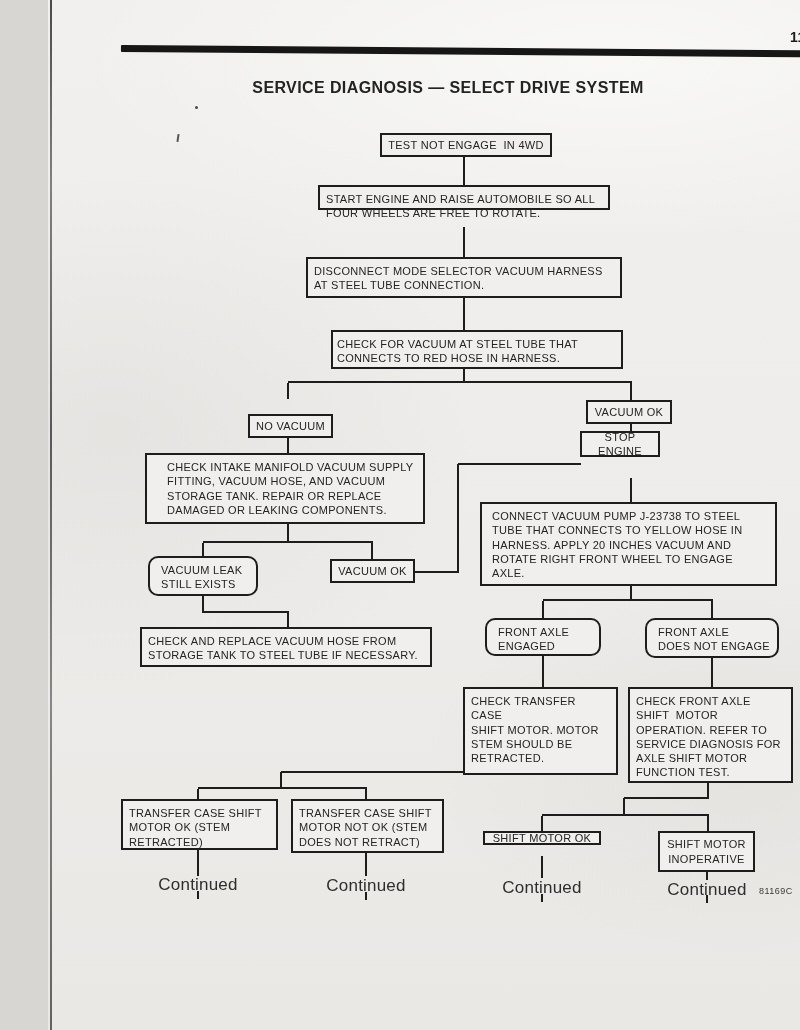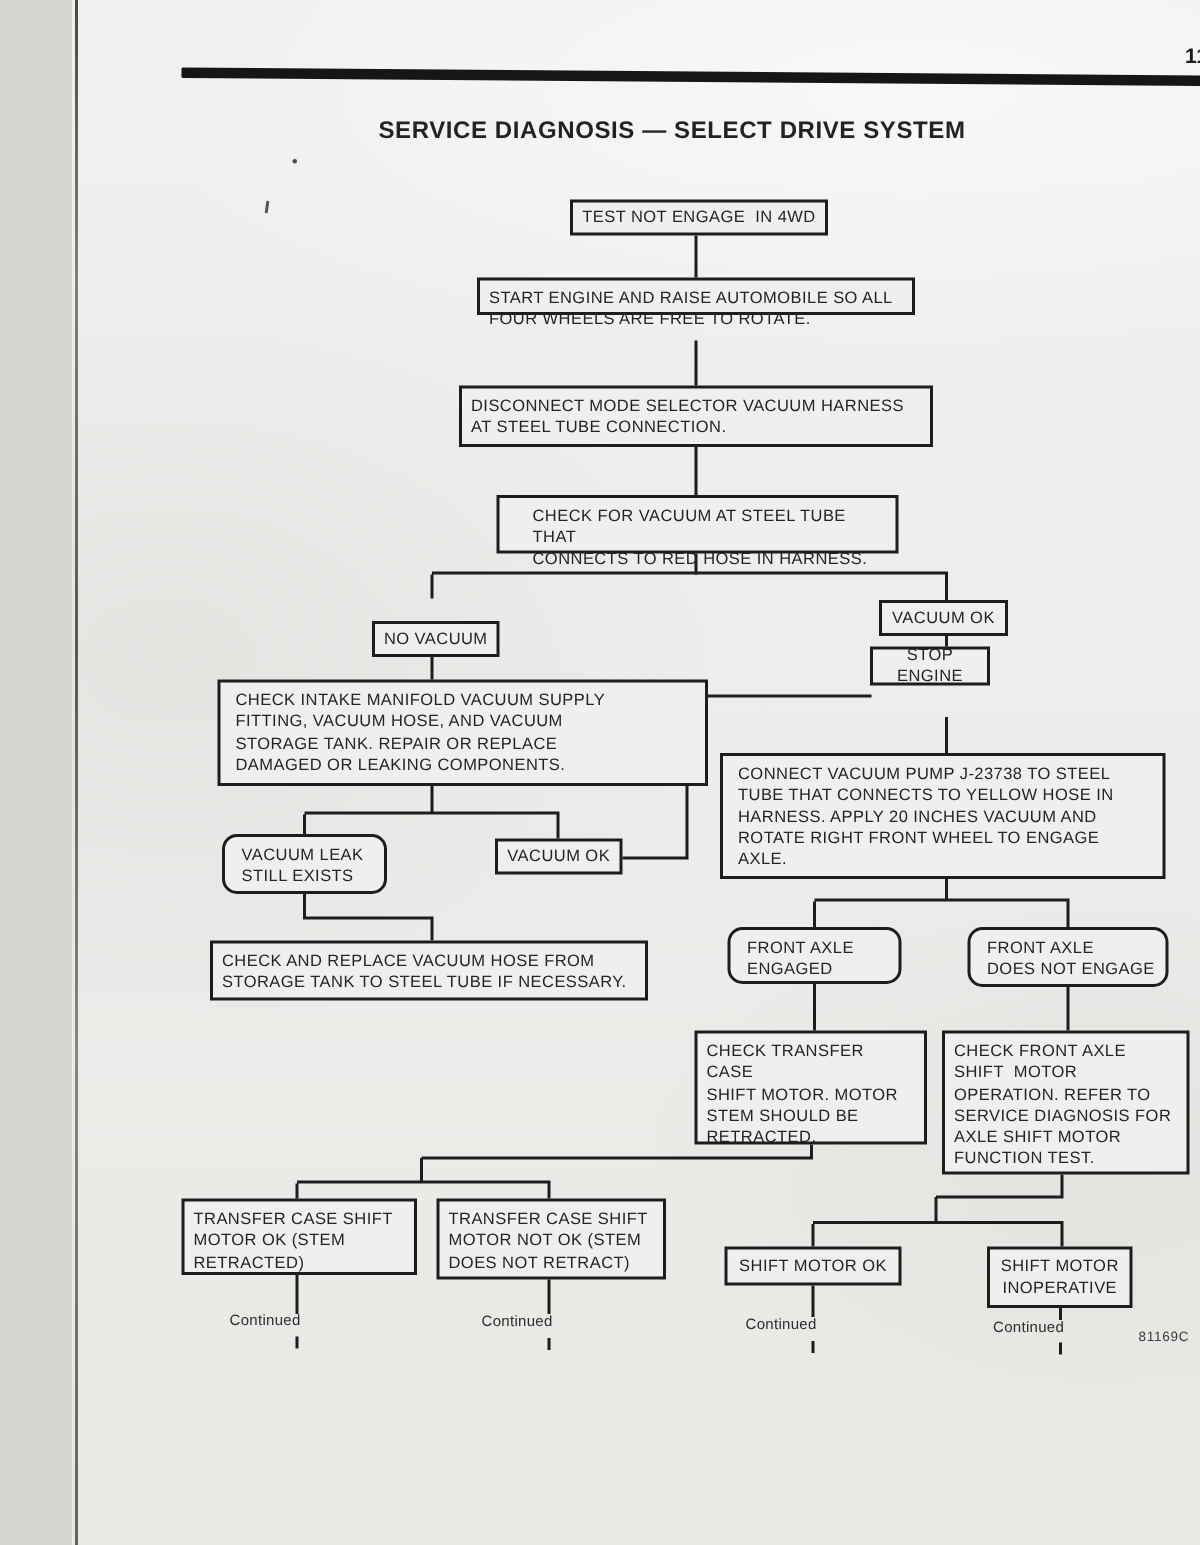--- a/index.html
+++ b/index.html
@@ -35,21 +35,21 @@
     position:absolute; box-sizing:border-box; border:2px solid #1d1d1d;
     background:#f0efed; color:#242424; font-size:11px; line-height:1.3;
     letter-spacing:.3px; padding:5px 6px; white-space:pre-wrap;
   }
   .node.center {
     display:flex; align-items:center; justify-content:center; text-align:center;
     padding:2px 4px; white-space:pre-wrap;
   }
   .node.padL { padding-left:11px;border-radius:10px; }
   .continued {
-    position:absolute; width:90px; font-size:10px;
+    position:absolute; width:90px; text-align:center; font-size:17px;
     color:#2e2e2e; letter-spacing:.2px;
   }
   .figcode { position:absolute; left:711px; top:886px; font-size:9px; color:#3a3a3a; letter-spacing:.5px; }
   .speck { position:absolute; background:#4a4a4a; }
   .s1 { left:147px; top:106px; width:3px; height:3px; border-radius:50%; }
   .s2 { left:129px; top:134px; width:2px; height:8px; transform:rotate(8deg); background:#555; }
 </style>
 </head>
 <body>
 
@@ -77,28 +77,28 @@
   </svg>
 
   <div class="node center" style="left:332px;top:133px;width:172px;height:24px">TEST NOT ENGAGE  IN 4WD</div>
 
   <div class="node" style="left:270px;top:185px;width:292px;height:25px">START ENGINE AND RAISE AUTOMOBILE SO ALL
 FOUR WHEELS ARE FREE TO ROTATE.</div>
 
   <div class="node" style="left:258px;top:257px;width:316px;height:41px">DISCONNECT MODE SELECTOR VACUUM HARNESS
 AT STEEL TUBE CONNECTION.</div>
 
-  <div class="node" style="left:283px;top:330px;width:268px;height:39px;padding-left:22px">CHECK FOR VACUUM AT STEEL TUBE THAT
+  <div class="node" style="left:283px;top:330px;width:292px;height:39px;padding-left:4px">CHECK FOR VACUUM AT STEEL TUBE THAT
 CONNECTS TO RED HOSE IN HARNESS.</div>
 
   <div class="node center" style="left:200px;top:414px;width:85px;height:24px">NO VACUUM</div>
 
   <div class="node center" style="left:538px;top:400px;width:86px;height:24px">VACUUM OK</div>
 
-  <div class="node" style="left:97px;top:453px;width:327px;height:71px;padding-left:10px">CHECK INTAKE MANIFOLD VACUUM SUPPLY
+  <div class="node" style="left:97px;top:453px;width:280px;height:71px;padding-left:20px">CHECK INTAKE MANIFOLD VACUUM SUPPLY
 FITTING, VACUUM HOSE, AND VACUUM
 STORAGE TANK. REPAIR OR REPLACE
 DAMAGED OR LEAKING COMPONENTS.</div>
 
   <div class="node center" style="left:532px;top:431px;width:80px;height:26px">STOP ENGINE</div>
 
   <div class="node padL" style="left:100px;top:556px;width:110px;height:40px">VACUUM LEAK
 STILL EXISTS</div>
 
   <div class="node center" style="left:282px;top:559px;width:85px;height:24px">VACUUM OK</div>
@@ -111,41 +111,41 @@
 HARNESS. APPLY 20 INCHES VACUUM AND
 ROTATE RIGHT FRONT WHEEL TO ENGAGE
 AXLE.</div>
 
   <div class="node padL" style="left:437px;top:618px;width:116px;height:38px">FRONT AXLE
 ENGAGED</div>
 
   <div class="node padL" style="left:597px;top:618px;width:134px;height:40px">FRONT AXLE
 DOES NOT ENGAGE</div>
 
-  <div class="node" style="left:415px;top:687px;width:155px;height:76px">CHECK TRANSFER CASE
+  <div class="node" style="left:415px;top:687px;width:155px;height:88px">CHECK TRANSFER CASE
 SHIFT MOTOR. MOTOR
 STEM SHOULD BE
 RETRACTED.</div>
 
   <div class="node" style="left:580px;top:687px;width:165px;height:96px">CHECK FRONT AXLE
 SHIFT  MOTOR
 OPERATION. REFER TO
 SERVICE DIAGNOSIS FOR
 AXLE SHIFT MOTOR
 FUNCTION TEST.</div>
 
   <div class="node" style="left:73px;top:799px;width:157px;height:51px">TRANSFER CASE SHIFT
 MOTOR OK (STEM
 RETRACTED)</div>
 
   <div class="node" style="left:243px;top:799px;width:153px;height:54px">TRANSFER CASE SHIFT
 MOTOR NOT OK (STEM
 DOES NOT RETRACT)</div>
 
-  <div class="node center" style="left:435px;top:831px;width:118px;height:26px">SHIFT MOTOR OK</div>
+  <div class="node center" style="left:435px;top:831px;width:118px;height:14px">SHIFT MOTOR OK</div>
 
   <div class="node center" style="left:610px;top:831px;width:97px;height:41px">SHIFT MOTOR
 INOPERATIVE</div>
 
   <div class="continued" style="left:105px;top:875px">Continued</div>
   <div class="continued" style="left:273px;top:876px">Continued</div>
   <div class="continued" style="left:449px;top:878px">Continued</div>
   <div class="continued" style="left:614px;top:880px">Continued</div>
 
   <div class="figcode">81169C</div>

